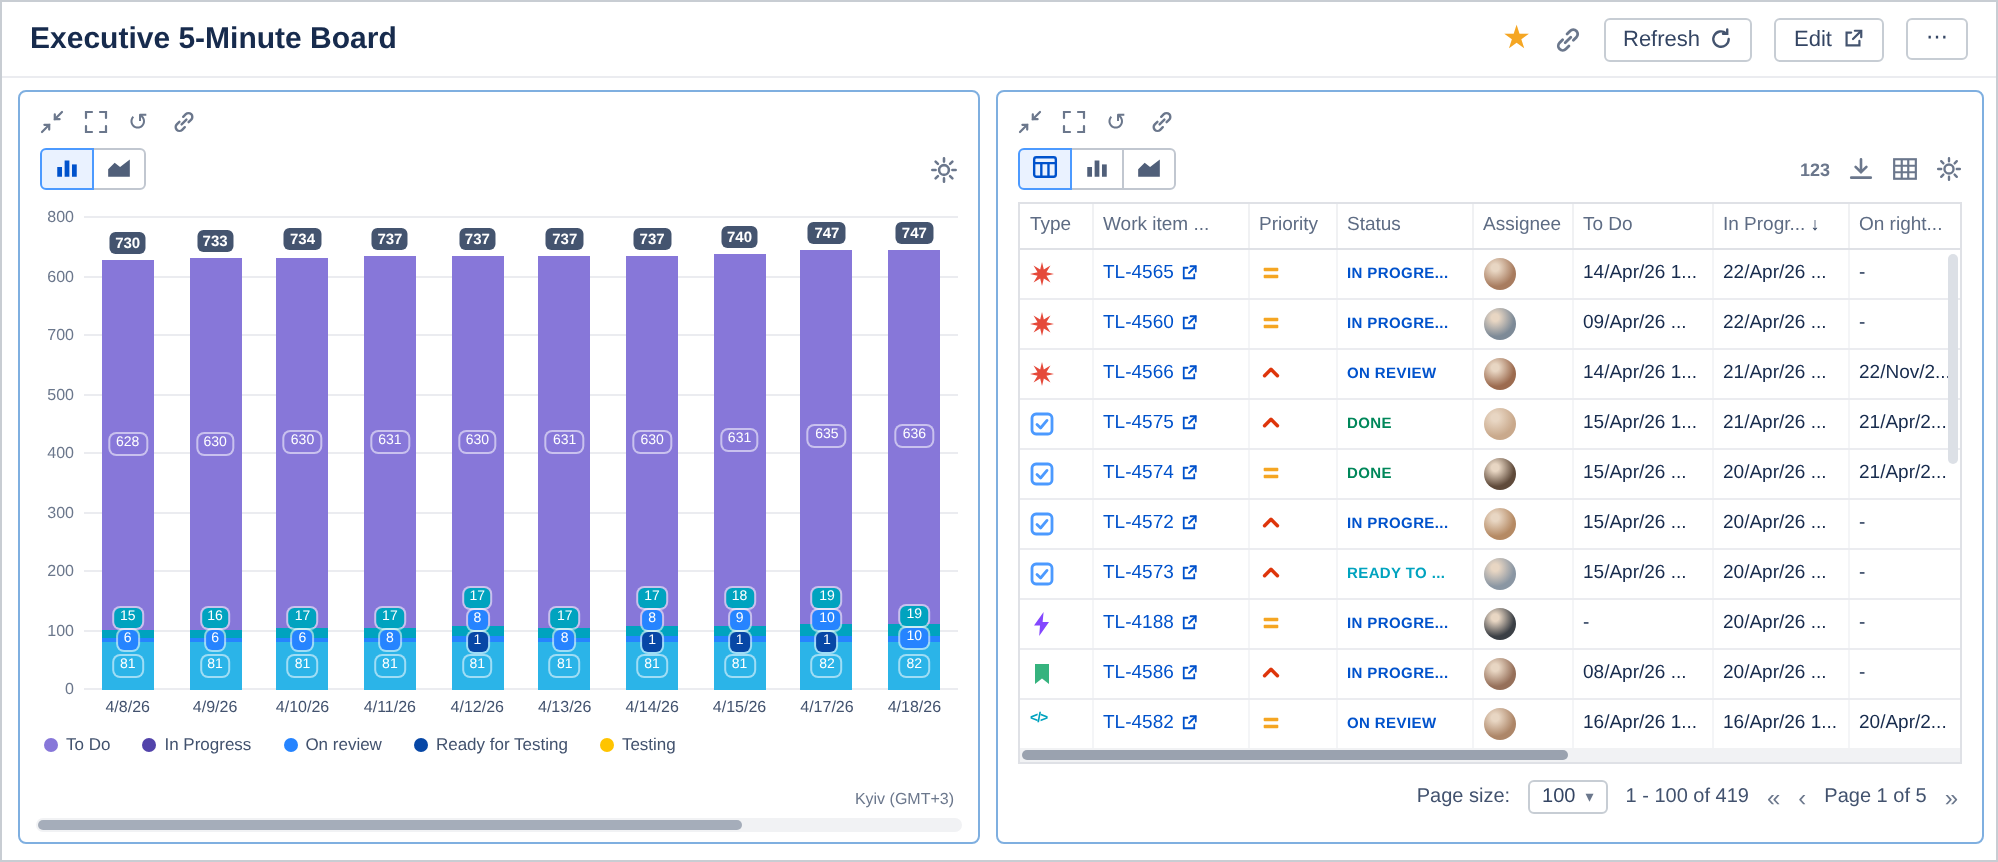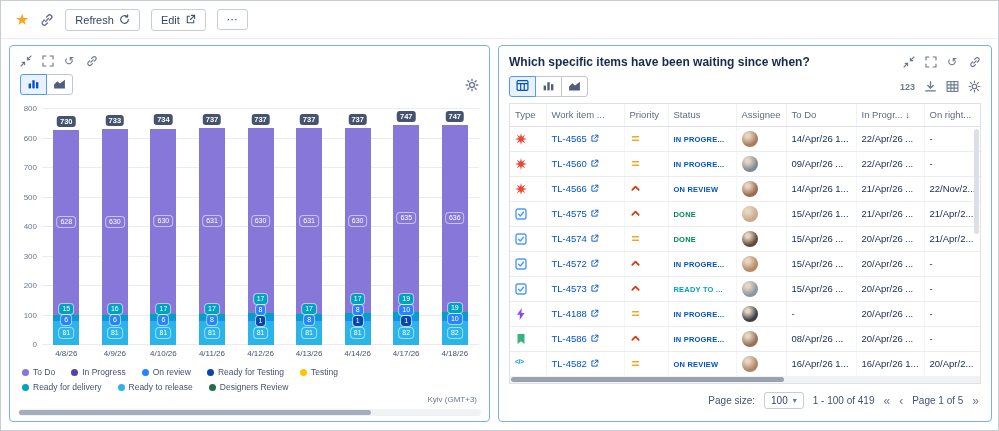--- a/index.html
+++ b/index.html
@@ -79,20 +79,21 @@
   .psize{border:1px solid #C7CDD4;border-radius:3px;padding:2px 6px;display:inline-flex;gap:5px;align-items:center;cursor:pointer;color:#344563}
   .caret{font-size:8px;color:#6B778C}
   .nav{font-size:12px;color:#6B778C;cursor:pointer;line-height:1}
 </style>
 </head>
 <body>
 
 <div class="screen">
 
   <header class="app-header">
+    <h1>Executive 5-Minute Board</h1>
     <div class="hdr-right">
       <span class="star">★</span>
       <span class="hicon" data-icon="link">
           <svg viewBox="0 0 12 12" fill="none" stroke="currentColor" stroke-width="1.2" stroke-linecap="round">
             <path d="M7.2 4.8L4.8 7.2"></path>
             <path d="M5.6 3.4l1.3-1.3a1.9 1.9 0 0 1 2.7 2.7L8.3 6.1"></path>
             <path d="M6.4 8.6L5.1 9.9a1.9 1.9 0 0 1-2.7-2.7l1.3-1.3"></path>
           </svg>
         </span>
       <button class="hbtn">
@@ -288,20 +289,36 @@
             <div class="pill" style="background: rgb(43, 180, 232); bottom: 6.9475px;">81</div>
             <div class="pill" style="background: rgb(7, 71, 166); bottom: 19.0425px;">1</div>
             <div class="pill" style="background: rgb(38, 132, 255); bottom: 30.0425px;">8</div>
             <div class="pill" style="background: rgb(0, 163, 191); bottom: 41.0425px;">17</div>
             <div class="pill" style="background: rgb(135, 119, 217); bottom: 119.49px;">630</div>
             <div class="total" style="bottom: 220.415px;">737</div>
             <div class="xlab">4/14/26</div>
           </div>
           <div class="slot">
             <div class="bar">
+              <div class="seg" style="height: 23.895px; background: rgb(43, 180, 232);"></div>
+              <div class="seg" style="height: 0.295px; background: rgb(7, 71, 166);"></div>
+              <div class="seg" style="height: 2.655px; background: rgb(38, 132, 255);"></div>
+              <div class="seg" style="height: 5.31px; background: rgb(0, 163, 191);"></div>
+              <div class="seg" style="height: 186.145px; background: rgb(135, 119, 217);"></div>
+            </div>
+            <div class="pill" style="background: rgb(43, 180, 232); bottom: 6.9475px;">81</div>
+            <div class="pill" style="background: rgb(7, 71, 166); bottom: 19.0425px;">1</div>
+            <div class="pill" style="background: rgb(38, 132, 255); bottom: 30.0425px;">9</div>
+            <div class="pill" style="background: rgb(0, 163, 191); bottom: 41.0425px;">18</div>
+            <div class="pill" style="background: rgb(135, 119, 217); bottom: 120.227px;">631</div>
+            <div class="total" style="bottom: 221.3px;">740</div>
+            <div class="xlab">4/15/26</div>
+          </div>
+          <div class="slot">
+            <div class="bar">
               <div class="seg" style="height: 24.19px; background: rgb(43, 180, 232);"></div>
               <div class="seg" style="height: 0.295px; background: rgb(7, 71, 166);"></div>
               <div class="seg" style="height: 2.95px; background: rgb(38, 132, 255);"></div>
               <div class="seg" style="height: 5.605px; background: rgb(0, 163, 191);"></div>
               <div class="seg" style="height: 187.325px; background: rgb(135, 119, 217);"></div>
             </div>
             <div class="pill" style="background: rgb(43, 180, 232); bottom: 7.095px;">82</div>
             <div class="pill" style="background: rgb(7, 71, 166); bottom: 19.3375px;">1</div>
             <div class="pill" style="background: rgb(38, 132, 255); bottom: 30.3375px;">10</div>
             <div class="pill" style="background: rgb(0, 163, 191); bottom: 41.3375px;">19</div>
@@ -339,46 +356,31 @@
             <div class="ldot" style="background: rgb(38, 132, 255);"></div>
             <span>On review</span>
           </div>
           <div class="litem">
             <div class="ldot" style="background: rgb(7, 71, 166);"></div>
             <span>Ready for Testing</span>
           </div>
           <div class="litem">
             <div class="ldot" style="background: rgb(255, 196, 0);"></div>
             <span>Testing</span>
-          </div>
-        </div>
-        <div class="lrow">
-          <div class="litem">
-            <div class="ldot" style="background: rgb(0, 163, 191);"></div>
-            <span>Ready for delivery</span>
-          </div>
-          <div class="litem">
-            <div class="ldot" style="background: rgb(43, 180, 232);"></div>
-            <span>Ready to release</span>
-          </div>
-          <div class="litem">
-            <div class="ldot" style="background: rgb(33, 110, 78);"></div>
-            <span>Designers Review</span>
           </div>
         </div>
       </div>
     <div class="tz">Kyiv (GMT+3)</div>
     <div class="hscroll">
         <div class="thumb"></div>
       </div>
   </section>
 
   <section class="panel right">
     <div class="panel-head">
-      <h2>Which specific items have been waiting since when?</h2>
       <div class="picons">
         <span data-icon="collapse">
             <svg viewBox="0 0 12 12" fill="none" stroke="currentColor" stroke-width="1.1" stroke-linecap="round">
               <path d="M11 1L7.4 4.6"></path>
               <path d="M7.4 2.2v2.4h2.4"></path>
               <path d="M1 11l3.6-3.6"></path>
               <path d="M2.2 7.4h2.4v2.4"></path>
             </svg>
           </span>
         <span data-icon="expand">

